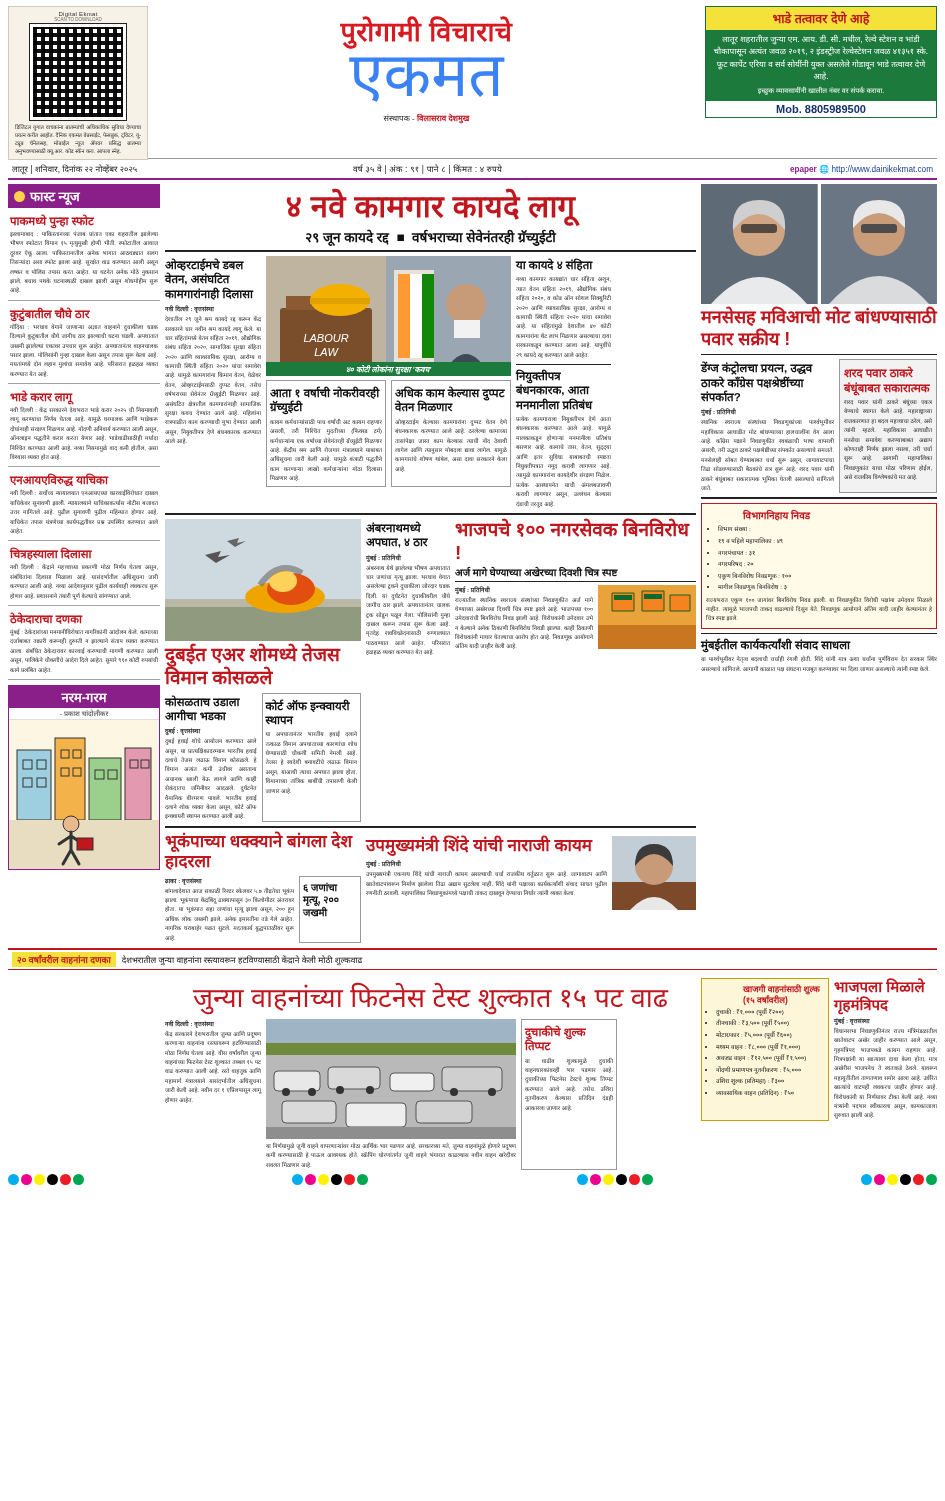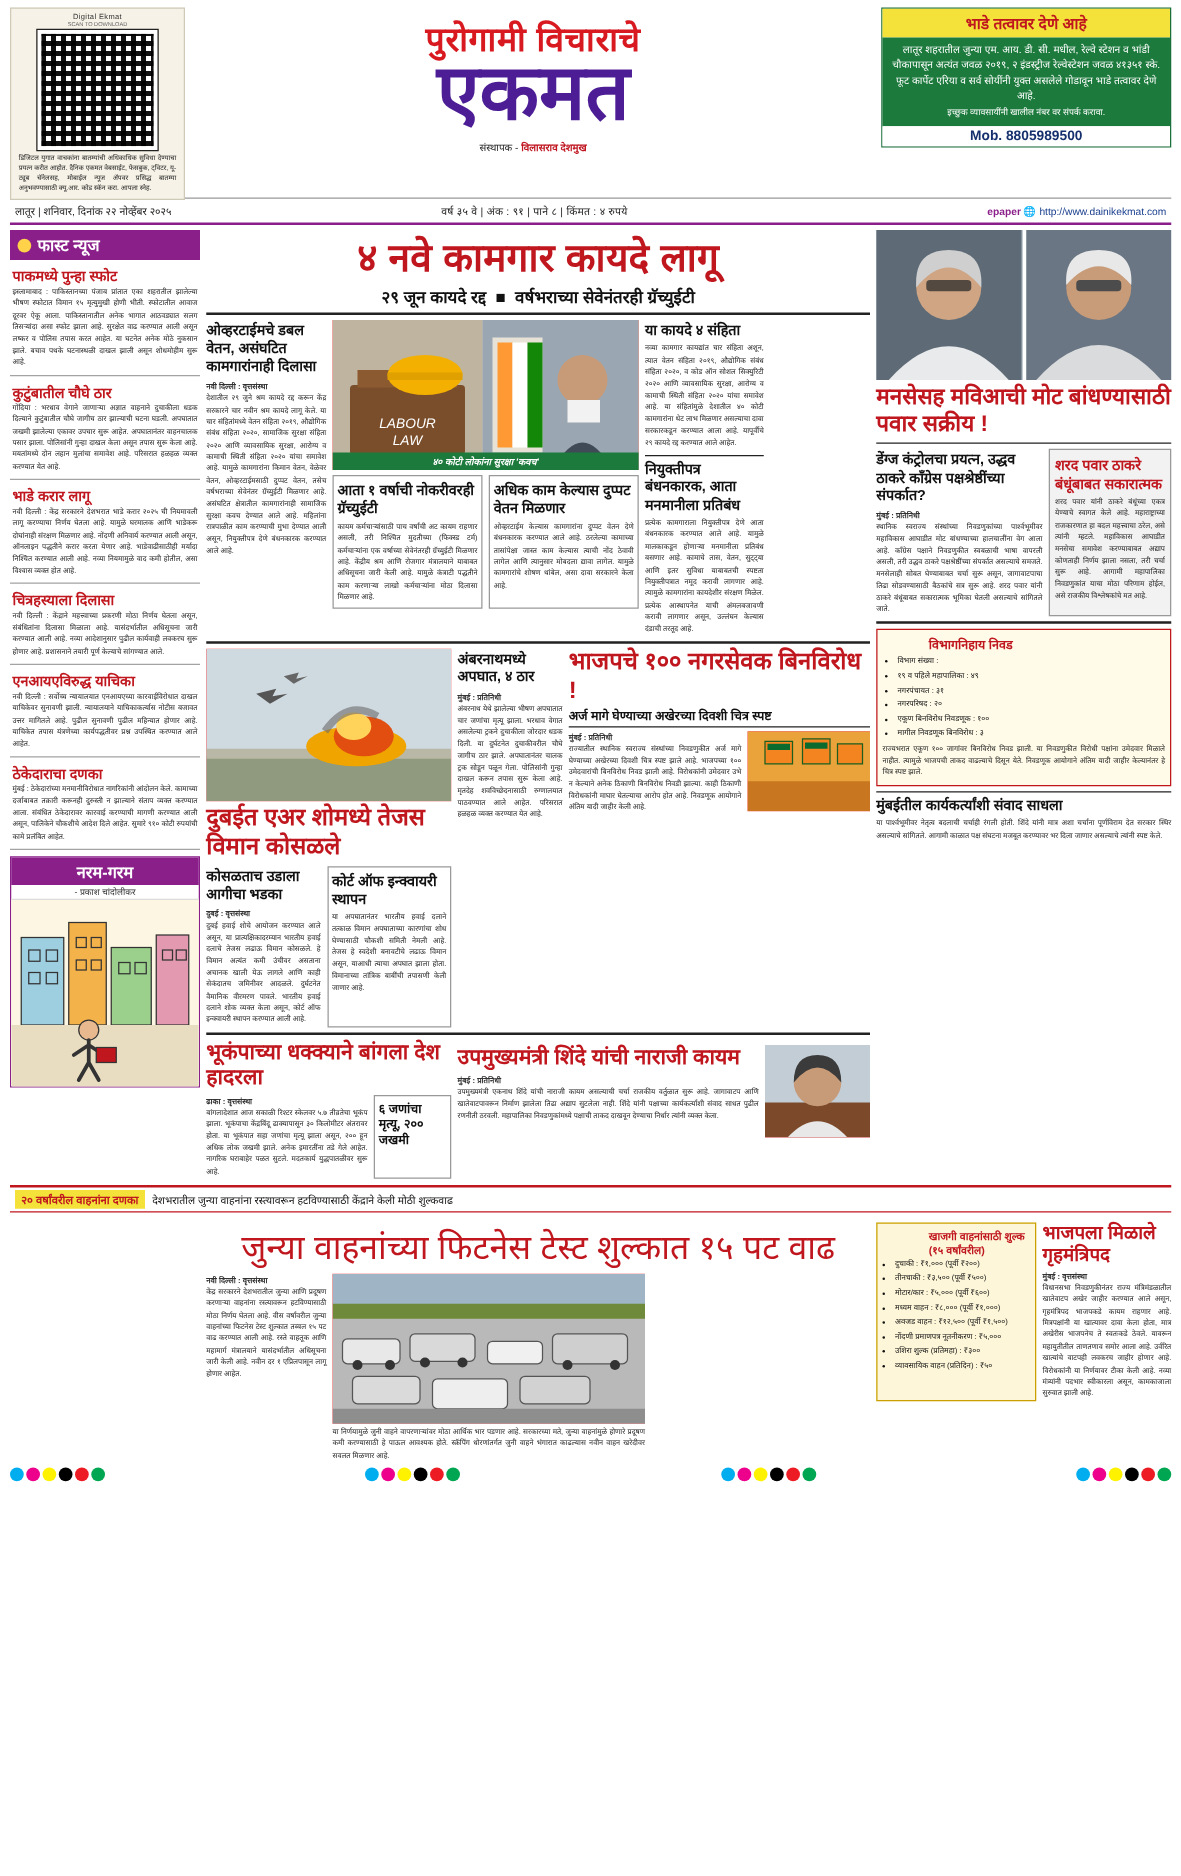--- a/index.html
+++ b/index.html
@@ -18,21 +18,21 @@
   .qr-box { width:140px; border:1px solid #cfc9b8; background:#f6f2e7; padding:4px; }
   .qr-title { font-size:6px; text-align:center; color:#333; letter-spacing:.3px; }
   .qr-sub { font-size:4.5px; text-align:center; color:#666; margin-bottom:2px;}
   .qr-code { width:96px; height:96px; margin:2px auto 3px; background:
       repeating-linear-gradient(90deg,#111 0 4px,#fff 4px 8px),
       repeating-linear-gradient(0deg,#111 0 4px,transparent 4px 8px);
       background-blend-mode: multiply; border:3px solid #fff; outline:1px solid #222;}
   .qr-caption { font-size:5.4px; line-height:1.5; color:#222; text-align:justify; padding:0 2px;}
   .logo-wrap { flex:1; text-align:center; padding-top:6px; }
   .logo-line1 { font-size:27px; font-weight:bold; color:#d81920; letter-spacing:.5px; }
-  .logo-main { font-size:62px; font-weight:bold; color:#4c1d95; line-height:.98; margin-top:-4px; }
+  .logo-main { font-size:62px; font-weight:normal; color:#3b82f6; line-height:.98; margin-top:-4px; }
   .logo-editor { font-size:8px; color:#222; margin-top:6px; }
   .logo-editor b { color:#c01722; }
   .ad-box { width:232px; border:1px solid #1b6f3a; }
   .ad-head { background:#f4e23a; color:#c0171f; font-weight:bold; font-size:12.5px; text-align:center; padding:3px 2px; }
   .ad-body { background:#1b7a3c; color:#fff; font-size:8.2px; line-height:1.5; padding:4px 6px; text-align:center; }
   .ad-mob { background:#fff; color:#16306e; font-weight:bold; font-size:11px; text-align:center; padding:2px; }
 
   
   .infobar { display:flex; align-items:center; border-top:1px solid #999; border-bottom:2px solid #8a1f8a;
              margin-top:2px; height:22px; font-size:8.4px; }
@@ -159,26 +159,26 @@
       </div>
       <div class="side-item">
         <div class="side-title">कुटुंबातील चौघे ठार</div>
         <div class="side-body">गोंदिया : भरधाव वेगाने जाणाऱ्या अज्ञात वाहनाने दुचाकीला धडक दिल्याने कुटुंबातील चौघे जागीच ठार झाल्याची घटना घडली. अपघातात जखमी झालेल्या एकावर उपचार सुरू आहेत. अपघातानंतर वाहनचालक पसार झाला. पोलिसांनी गुन्हा दाखल केला असून तपास सुरू केला आहे. मयतांमध्ये दोन लहान मुलांचा समावेश आहे. परिसरात हळहळ व्यक्त करण्यात येत आहे.</div>
       </div>
       <div class="side-item">
         <div class="side-title">भाडे करार लागू</div>
         <div class="side-body">नवी दिल्ली : केंद्र सरकारने देशभरात भाडे करार २०२५ ची नियमावली लागू करण्याचा निर्णय घेतला आहे. यामुळे घरमालक आणि भाडेकरू दोघांनाही संरक्षण मिळणार आहे. नोंदणी अनिवार्य करण्यात आली असून, ऑनलाइन पद्धतीने करार करता येणार आहे. भाडेवाढीसाठीही मर्यादा निश्चित करण्यात आली आहे. नव्या नियमामुळे वाद कमी होतील, असा विश्वास व्यक्त होत आहे.</div>
       </div>
       <div class="side-item">
+        <div class="side-title">एनआयएविरुद्ध याचिका</div>
+        <div class="side-body">नवी दिल्ली : सर्वोच्च न्यायालयात एनआयएच्या कारवाईविरोधात दाखल याचिकेवर सुनावणी झाली. न्यायालयाने याचिकाकर्त्यास नोटीस बजावत उत्तर मागितले आहे. पुढील सुनावणी पुढील महिन्यात होणार आहे. याचिकेत तपास यंत्रणेच्या कार्यपद्धतीवर प्रश्न उपस्थित करण्यात आले आहेत.</div>
+      </div>
+      <div class="side-item">
         <div class="side-title">चित्रहस्याला दिलासा</div>
         <div class="side-body">नवी दिल्ली : केंद्राने महत्त्वाच्या प्रकरणी मोठा निर्णय घेतला असून, संबंधितांना दिलासा मिळाला आहे. यासंदर्भातील अधिसूचना जारी करण्यात आली आहे. नव्या आदेशानुसार पुढील कार्यवाही लवकरच सुरू होणार आहे. प्रशासनाने तयारी पूर्ण केल्याचे सांगण्यात आले.</div>
-      </div>
-      <div class="side-item">
-        <div class="side-title">एनआयएविरुद्ध याचिका</div>
-        <div class="side-body">नवी दिल्ली : सर्वोच्च न्यायालयात एनआयएच्या कारवाईविरोधात दाखल याचिकेवर सुनावणी झाली. न्यायालयाने याचिकाकर्त्यास नोटीस बजावत उत्तर मागितले आहे. पुढील सुनावणी पुढील महिन्यात होणार आहे. याचिकेत तपास यंत्रणेच्या कार्यपद्धतीवर प्रश्न उपस्थित करण्यात आले आहेत.</div>
       </div>
       <div class="side-item">
         <div class="side-title">ठेकेदाराचा दणका</div>
         <div class="side-body">मुंबई : ठेकेदारांच्या मनमानीविरोधात नागरिकांनी आंदोलन केले. कामाच्या दर्जाबाबत तक्रारी करूनही दुरुस्ती न झाल्याने संताप व्यक्त करण्यात आला. संबंधित ठेकेदारावर कारवाई करण्याची मागणी करण्यात आली असून, पालिकेने चौकशीचे आदेश दिले आहेत. सुमारे ९१० कोटी रुपयांची कामे प्रलंबित आहेत.</div>
       </div>
 
       <div class="narm-box">
         <div class="narm-hd">नरम-गरम</div>
         <div class="narm-sub">- प्रकाश चांदोलीकर</div>
         <div class="cartoon">
@@ -474,20 +474,24 @@
                 <circle cx="74" cy="71" r="4"></circle>
                   <circle cx="104" cy="71" r="4"></circle>
                 <circle cx="188" cy="73" r="4"></circle>
                   <circle cx="226" cy="73" r="4"></circle>
               </g>
               <rect x="0" y="108" width="250" height="12" fill="#8e8e8e"></rect>
             </svg>
           </div>
           <div class="art" style="margin-top:3px">या निर्णयामुळे जुनी वाहने वापरणाऱ्यांवर मोठा आर्थिक भार पडणार आहे. सरकारच्या मते, जुन्या वाहनांमुळे होणारे प्रदूषण कमी करण्यासाठी हे पाऊल आवश्यक होते. स्क्रॅपिंग धोरणांतर्गत जुनी वाहने भंगारात काढल्यास नवीन वाहन खरेदीवर सवलत मिळणार आहे.</div>
         </div>
+        <div style="width:96px" class="boxed">
+          <div class="hd-sm hd-red">दुचाकीचे शुल्क तिप्पट</div>
+          <div class="art">या वाढीव शुल्कामुळे दुचाकी वाहनधारकांवरही भार पडणार आहे. दुचाकीच्या फिटनेस टेस्टचे शुल्क तिप्पट करण्यात आले आहे. तसेच उशिरा नूतनीकरण केल्यास प्रतिदिन दंडही आकारला जाणार आहे.</div>
+        </div>
       </div>
     </div>
 
     <div style="width:236px">
       <div class="row">
         <div style="width:128px" class="yellow-box">
           <div class="infobox-hd" style="font-size:8.5px">खाजगी वाहनांसाठी शुल्क (१५ वर्षांवरील)</div>
           <ul class="bullets" style="margin:0;padding-left:10px">
             <li>दुचाकी : ₹१,००० (पूर्वी ₹२००)</li>
             <li>तीनचाकी : ₹३,५०० (पूर्वी ₹५००)</li>

